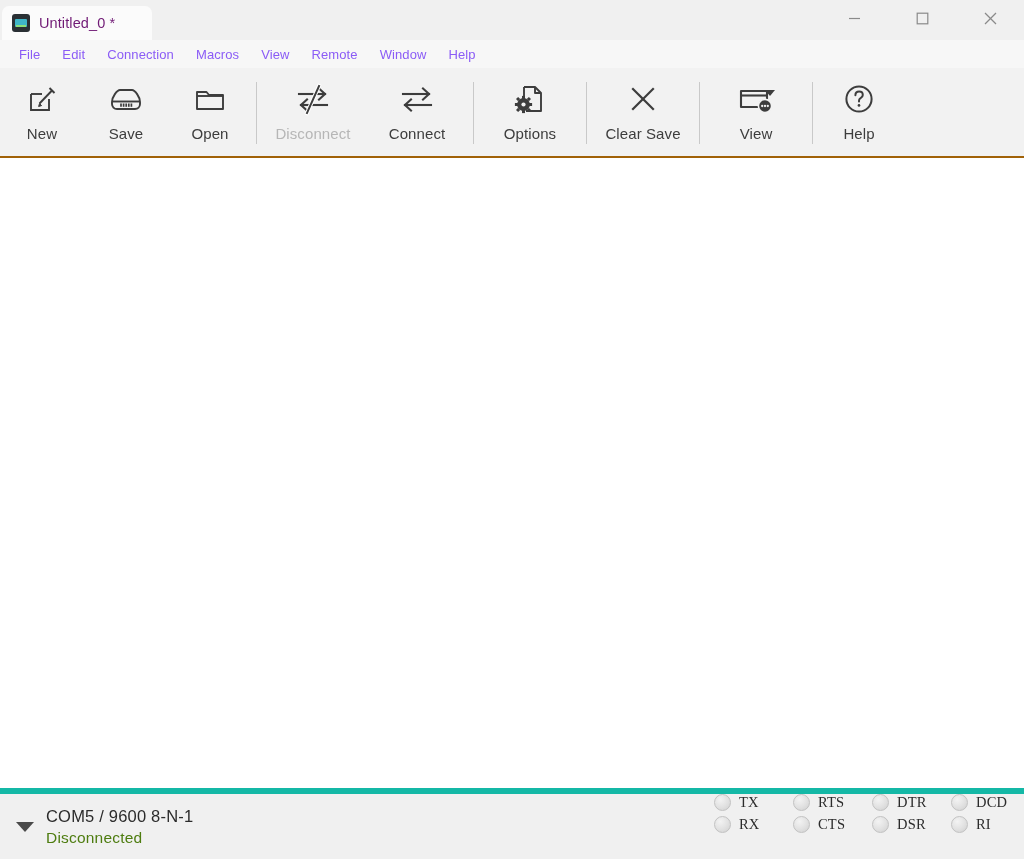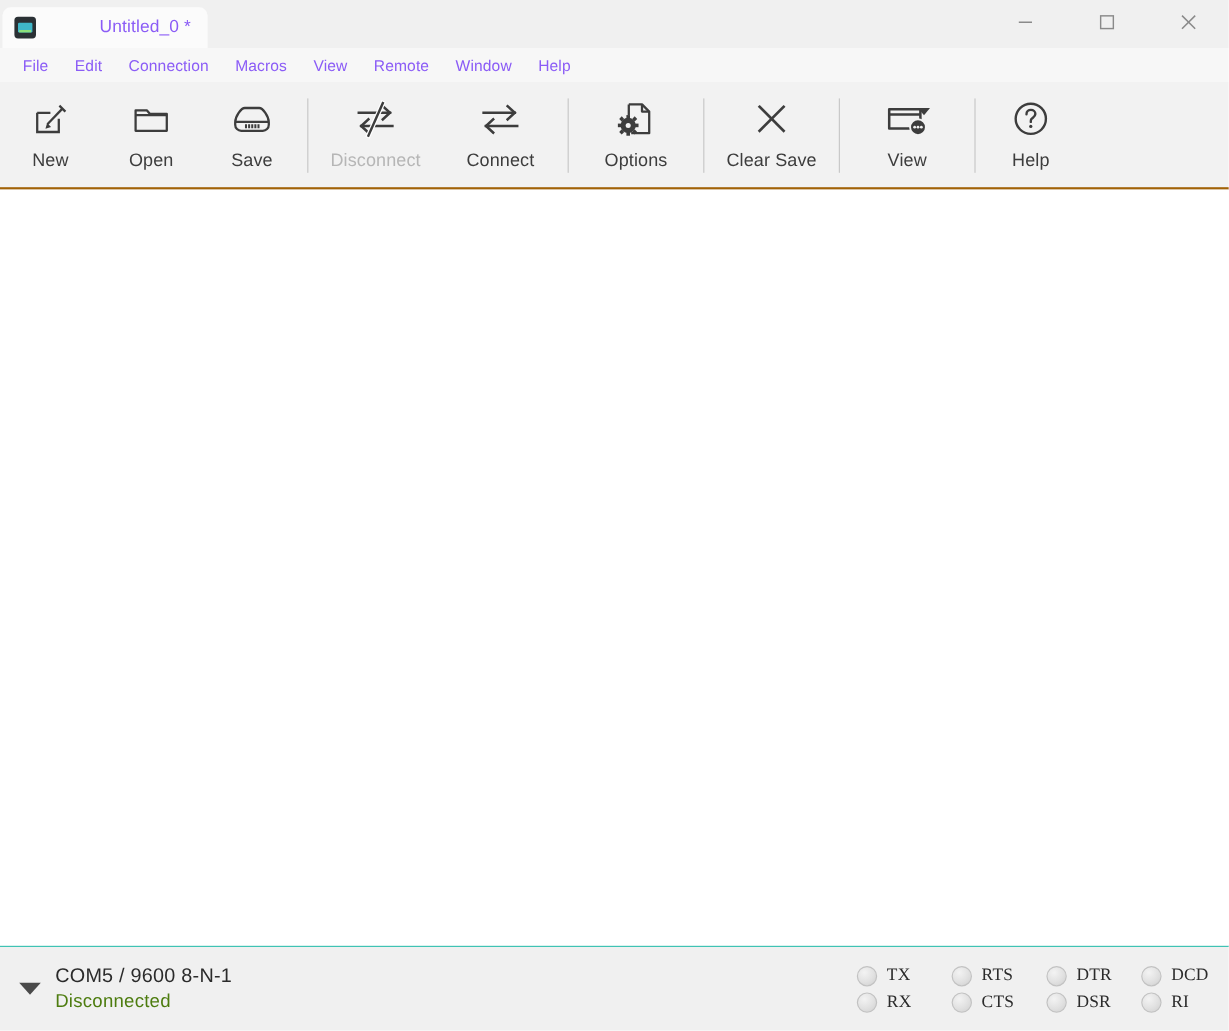--- a/index.html
+++ b/index.html
@@ -55,24 +55,23 @@
   }
   .tab-icon::after {
     content: "";
     position: absolute;
     left: 4px; top: 11px;
     width: 10px; height: 2px;
     background: #8ce07a;
   }
   .tab-title {
     font-size: 14.5px;
-    color: #8b5cf6;
+    color: #701a75;
     white-space: nowrap;
     letter-spacing: 0.1px;
-    margin-left: 44px;
   }
   .wincontrols {
     margin-left: auto;
     display: flex;
     height: 40px;
     align-self: flex-start;
   }
   .wc {
     width: 68px; height: 36px;
     display: flex; align-items: center; justify-content: center;
@@ -158,23 +157,22 @@
     background: #ffffff;
     overflow: hidden;
     position: relative;
   }
 
   
   .statusbar {
     flex: 0 0 71px;
     height: 71px;
     background: #f0f0f0;
-    border-top: 1px solid #14b8a6;
-    display: flex;
-    align-items: center;
+    border-top: 6px solid #14b8a6;
+    display: flex;
     padding: 0 16px 0 8px;
   }
   .sb-expander {
     width: 34px;
     display: flex;
     align-items: center;
     justify-content: center;
     flex: 0 0 34px;
   }
   .caret-down {
@@ -282,41 +280,41 @@
             <path d="M14.5 21.5 L27 8.5"></path>
             <path d="M24.5 6 L29.5 11"></path>
             <path d="M14.5 21.5 L13.6 24.5 L16.6 23.6 Z" fill="#3d3d3d" stroke-width="1"></path>
           </svg>
         </span>
         <span class="tb-label">New</span>
       </div>
       <div class="tb-btn">
         <span class="tb-ico">
           <svg width="34" height="34" viewBox="0 0 34 34" fill="none" stroke="#3d3d3d" stroke-width="1.9" stroke-linejoin="round">
-            <path d="M4 27 V10 H13.5 L16 13 H30 V27 Z"></path>
-            <path d="M4 14 H30"></path>
-          </svg>
-        </span>
-        <span class="tb-label">Open</span>
-      </div>
-      <div class="tb-btn">
-        <span class="tb-ico">
-          <svg width="34" height="34" viewBox="0 0 34 34" fill="none" stroke="#3d3d3d" stroke-width="1.9" stroke-linejoin="round">
             <path d="M3 20 C3 15 8 8 11 8 H23 C26 8 31 15 31 20 V22 C31 24.8 28.8 27 26 27 H8 C5.2 27 3 24.8 3 22 Z"></path>
             <path d="M3.6 19.5 H30.4"></path>
             <g stroke-width="1.7">
               <line x1="12" y1="21.5" x2="12" y2="24.8"></line>
               <line x1="14.6" y1="21.5" x2="14.6" y2="24.8"></line>
               <line x1="17.2" y1="21.5" x2="17.2" y2="24.8"></line>
               <line x1="19.8" y1="21.5" x2="19.8" y2="24.8"></line>
               <line x1="22.4" y1="21.5" x2="22.4" y2="24.8"></line>
             </g>
           </svg>
         </span>
         <span class="tb-label">Save</span>
+      </div>
+      <div class="tb-btn">
+        <span class="tb-ico">
+          <svg width="34" height="34" viewBox="0 0 34 34" fill="none" stroke="#3d3d3d" stroke-width="1.9" stroke-linejoin="round">
+            <path d="M4 27 V10 H13.5 L16 13 H30 V27 Z"></path>
+            <path d="M4 14 H30"></path>
+          </svg>
+        </span>
+        <span class="tb-label">Open</span>
       </div>
     </div>
 
     <div class="tb-sep"></div>
 
     <div class="tb-group">
       <div class="tb-btn wide disabled">
         <span class="tb-ico">
           <svg width="40" height="34" viewBox="0 0 40 34" fill="none" stroke="#3d3d3d" stroke-width="2.1" stroke-linecap="square">
             <path d="M6 12 H32"></path>

